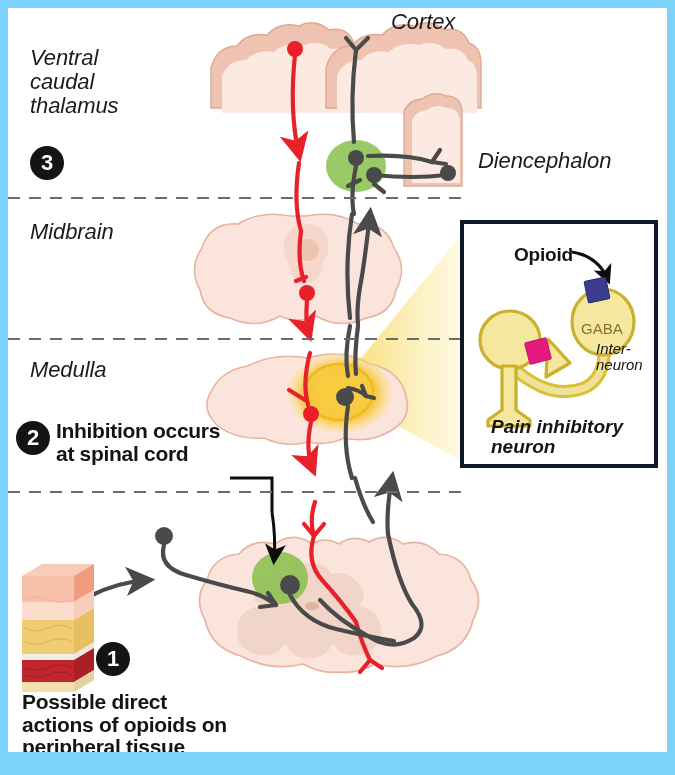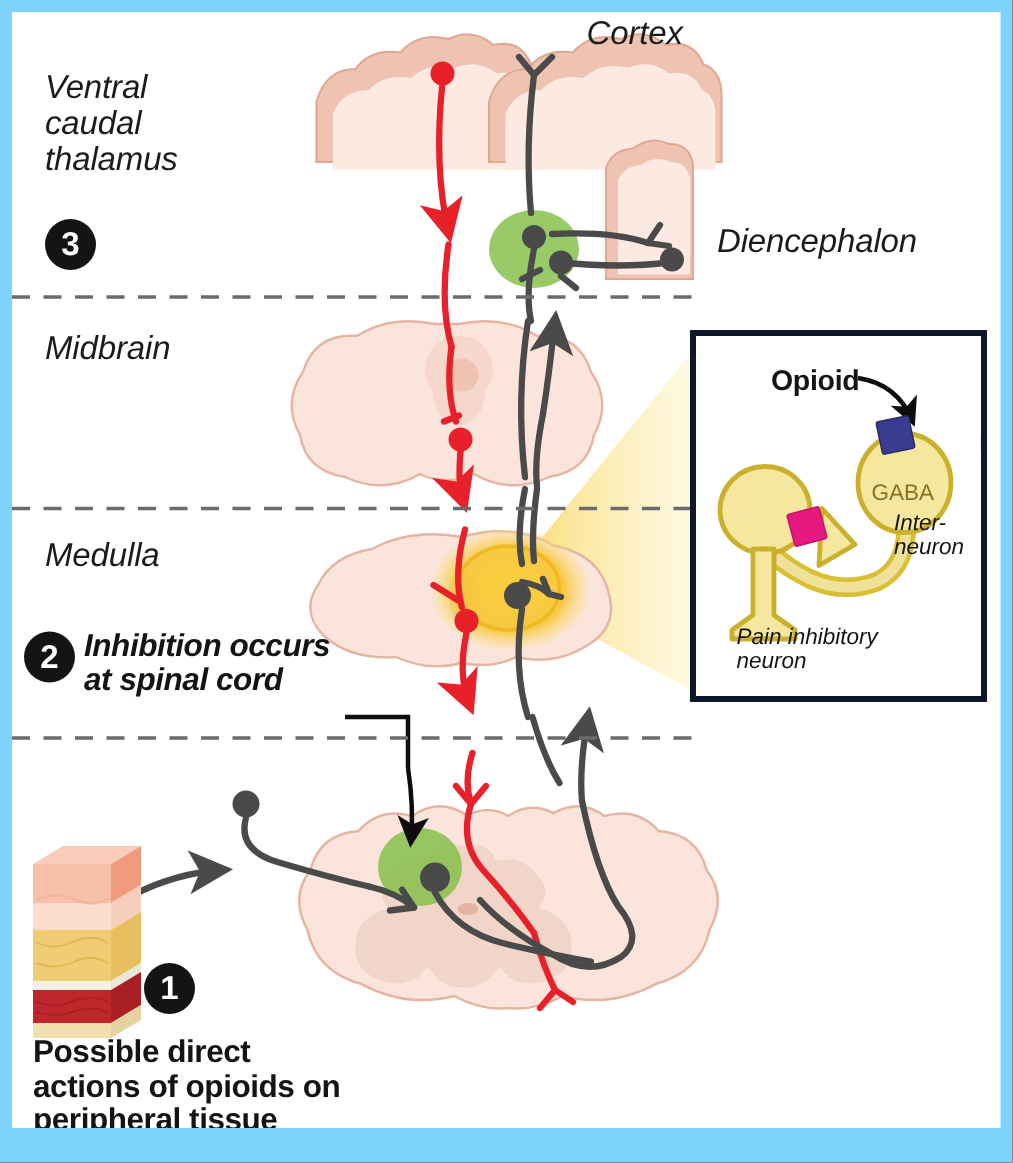--- a/index.html
+++ b/index.html
@@ -56,21 +56,21 @@
     border:4px solid #0f172a;
     box-sizing:border-box;
     overflow:hidden;
   }
   svg#insetart{position:absolute;left:0;top:0;width:194px;height:244px;}
   .ins-t{position:absolute;color:#141414;}
   #t-opioid{font-weight:bold;font-size:19px;left:50px;top:20px;letter-spacing:-0.2px;}
   #t-mor{font-weight:bold;font-size:14px;left:146px;top:63px;padding-left:43px;}
   #t-gaba{font-weight:normal;font-size:15px;color:#8a7220;left:117px;top:96px;}
   #t-inter{font-style:italic;font-size:15px;left:132px;top:117px;line-height:1.06;white-space:pre-line;}
-  #t-pain{font-style:italic;font-size:15px;left:27px;top:193px;line-height:1.06;white-space:pre-line;}
+  #t-pain{font-style:italic;font-size:19px;left:27px;top:193px;line-height:1.06;white-space:pre-line;font-weight:bold;}
 </style>
 </head>
 <body>
 
 <div id="frame">
   <div id="canvas">
 
     <svg id="art" viewBox="0 0 659 744">
       <defs>
         <linearGradient id="wedge" x1="0" y1="0" x2="1" y2="0">
@@ -246,21 +246,21 @@
     <div class="lbl" style="left:470px;top:100px;margin-top:41px;">Diencephalon</div>
 
     <div class="lbl" style="left:22px;top:212px;">Midbrain</div>
 
     <div class="lbl" style="left:22px;top:350px;">Medulla</div>
 
 
     <div class="badge" style="left:22px;top:138px;">3</div>
 
     <div class="badge" style="left:8px;top:413px;">2</div>
-    <div class="callout" style="left:48px;top:412px;font-style:italic;">Inhibition occurs
+    <div class="callout" style="left:48px;top:412px;">Inhibition occurs
 at spinal cord</div>
 
     <div class="badge" style="left:88px;top:634px;">1</div>
     <div class="callout" style="left:14px;top:683px;">Possible direct
 actions of opioids on
 peripheral tissue</div>
 
     <div id="inset">
       <svg id="insetart" viewBox="0 0 194 244">
         <defs>

